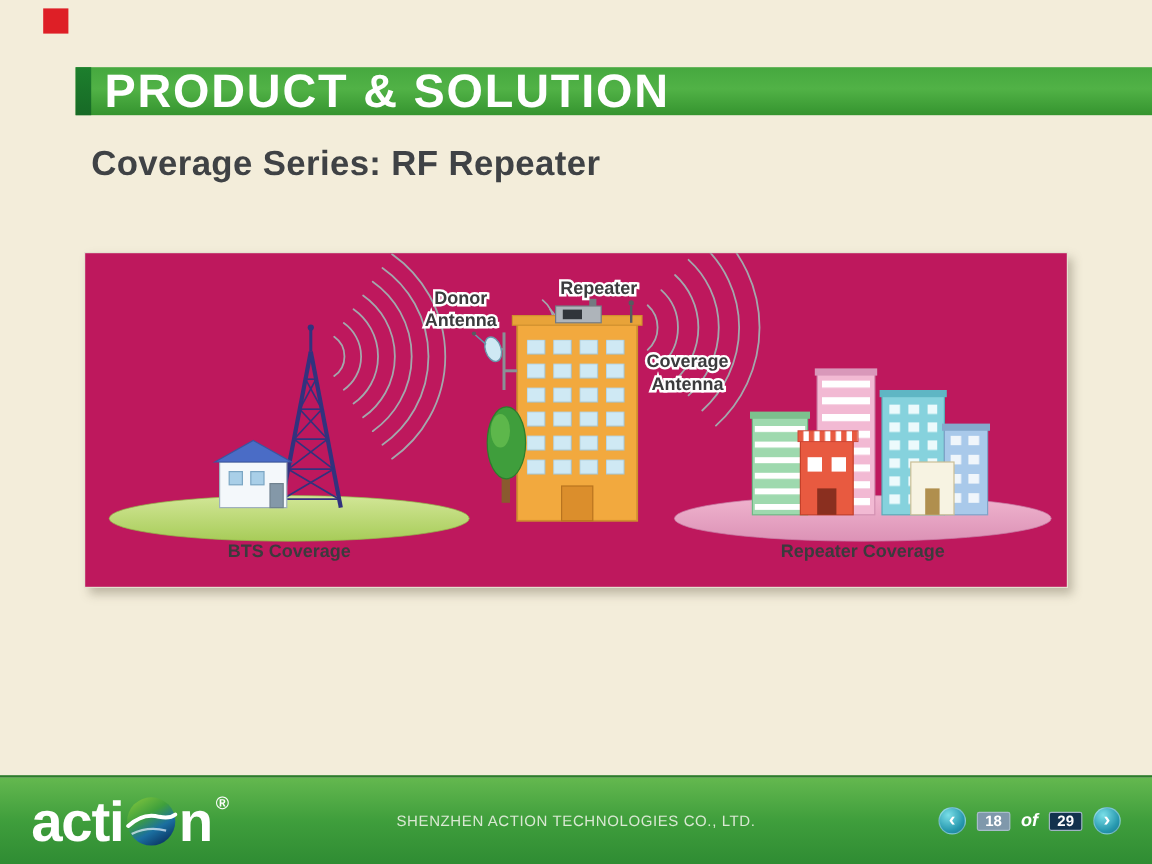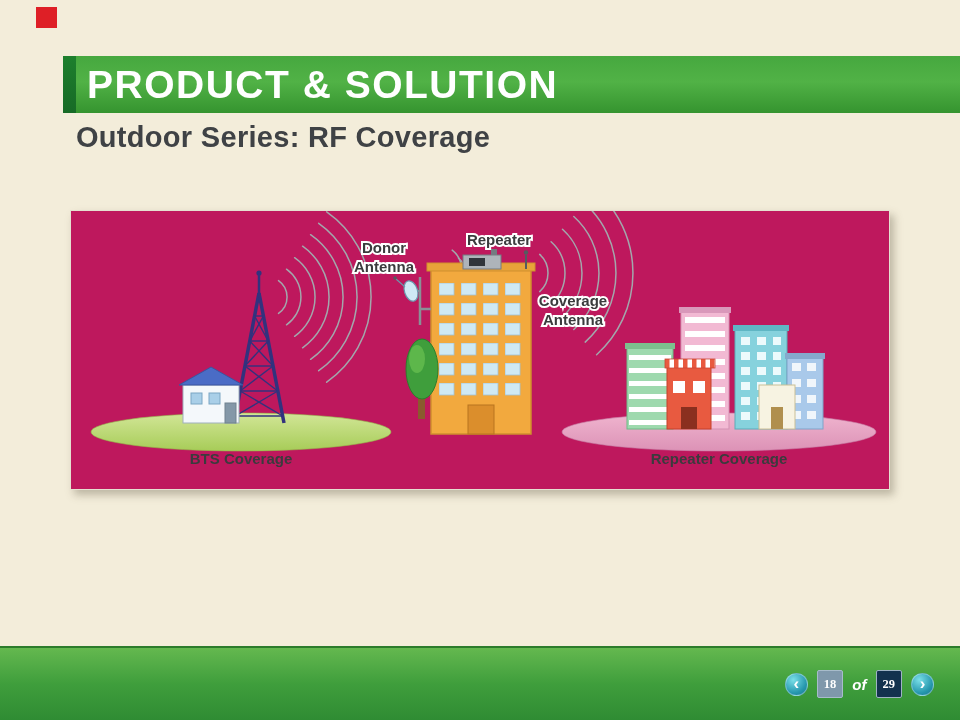--- a/index.html
+++ b/index.html
@@ -9,21 +9,21 @@
     position: relative; overflow: hidden;
     background: #f3edda;
     font-family: "Liberation Sans", sans-serif;
   }
 
   
   .red-square { position: absolute; left: 36px; top: 7px; width: 21px; height: 21px; background: #de1f26; }
 
   
   .title-bar {
-    position: absolute; left: 63px; top: 56px; right: 0; height: 57px;
+    position: absolute; left: 63px; top: 56px; right: 0; height: 40px;
     background: linear-gradient(180deg, #46a83f 0%, #51b246 45%, #35942f 100%);
     display: flex; align-items: center;
   }
   .title-bar::before {
     content: ""; position: absolute; left: 0; top: 0; bottom: 0; width: 13px;
     background: linear-gradient(180deg, #1d7f2d, #176a26);
   }
   .title-bar h1 {
     margin: 0 0 0 24px; color: #ffffff;
     font-size: 39px; font-weight: bold; letter-spacing: 1.5px; line-height: 1;
@@ -69,38 +69,38 @@
   }
   .nav-btn {
     width: 23px; height: 23px; border-radius: 50%;
     background: radial-gradient(circle at 35% 28%, #7adfe8, #2596ad 65%, #17768c);
     border: 1px solid rgba(255,255,255,0.35);
     color: #ffffff; font-size: 17px; font-weight: bold;
     display: flex; align-items: center; justify-content: center;
     cursor: pointer; line-height: 1; padding-bottom: 2px;
   }
   .page-box {
-    min-width: 26px; height: 28px; padding: 0 6px;
+    min-width: 26px; height: 16px; padding: 0 6px;
     display: flex; align-items: center; justify-content: center;
-    color: #ffffff; font-size: 12.5px; font-weight: bold; border-radius: 2px; font-family: Liberation Serif, serif;
+    color: #ffffff; font-size: 12.5px; font-weight: bold; border-radius: 2px;
   }
   .page-box.current { background: #7f98ab; border: 1px solid #a8bccb; }
   .page-box.total { background: #13324e; border: 1px solid #9fb3c4; }
   .of { color: #ffffff; font-size: 15px; font-style: italic; font-weight: bold; }
 </style>
 </head>
 <body>
 
 <div class="red-square"></div>
 
 <header class="title-bar">
   <h1>PRODUCT &amp; SOLUTION</h1>
 </header>
 
-<h2 class="subtitle">Outdoor Series: RF Coverage</h2>
+<h2 class="subtitle">Coverage Series: RF Repeater</h2>
 
 <div class="diagram-panel">
   <svg width="818" height="278" viewBox="0 0 818 278">
     <defs>
       <linearGradient id="gGreen" x1="0" y1="0" x2="0" y2="1">
         <stop offset="0" stop-color="#d2e697"></stop>
           <stop offset="1" stop-color="#a7cc58"></stop>
       </linearGradient>
       <linearGradient id="gPink" x1="0" y1="0" x2="0" y2="1">
         <stop offset="0" stop-color="#f0b5cf"></stop>
@@ -248,21 +248,40 @@
     <text class="dlabel halo" x="313" y="61" text-anchor="middle">Antenna</text>
     <text class="dlabel halo" x="428" y="34" text-anchor="middle">Repeater</text>
     <text class="dlabel halo" x="502" y="95" text-anchor="middle">Coverage</text>
     <text class="dlabel halo" x="502" y="114" text-anchor="middle">Antenna</text>
     <text class="dlabel" x="170" y="253" text-anchor="middle">BTS Coverage</text>
     <text class="dlabel" x="648" y="253" text-anchor="middle">Repeater Coverage</text>
   </svg>
 </div>
 
 <footer class="footer">
-
+  <div class="logo">
+    <span>acti</span>
+    <svg class="globe" width="44" height="44" viewBox="0 0 46 46">
+      <defs>
+        <linearGradient id="globeG" x1="0" y1="0" x2="0.6" y2="1">
+          <stop offset="0" stop-color="#8bcb3e"></stop>
+          <stop offset="0.45" stop-color="#3fa03c"></stop>
+          <stop offset="0.75" stop-color="#1b6fa0"></stop>
+          <stop offset="1" stop-color="#0d3f6e"></stop>
+        </linearGradient>
+      </defs>
+      <circle cx="23" cy="23" r="21" fill="url(#globeG)"></circle>
+      <path d="M3 27 Q 16 15 30 19 Q 39 21 44 17" stroke="#ffffff" stroke-width="3.5" fill="none" stroke-linecap="round"></path>
+      <path d="M6 34 Q 20 27 36 31" stroke="#e8f4ff" stroke-width="2" fill="none" opacity="0.7"></path>
+    </svg>
+    <span>n</span>
+    <span class="reg">®</span>
+  </div>
+
+  <div class="company">SHENZHEN ACTION TECHNOLOGIES CO., LTD.</div>
 
   <div class="pager">
     <div class="nav-btn">
       <span>‹</span>
     </div>
     <div class="page-box current">18</div>
     <div class="of">of</div>
     <div class="page-box total">29</div>
     <div class="nav-btn">
       <span>›</span>

